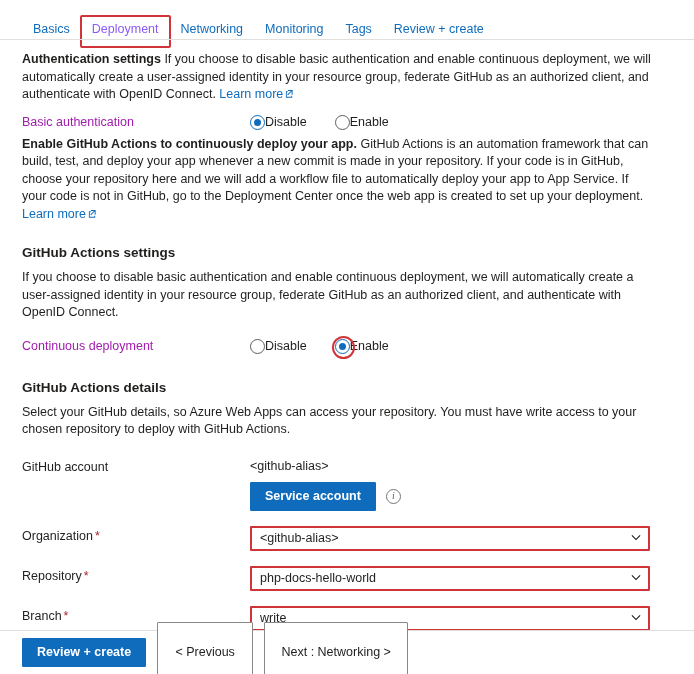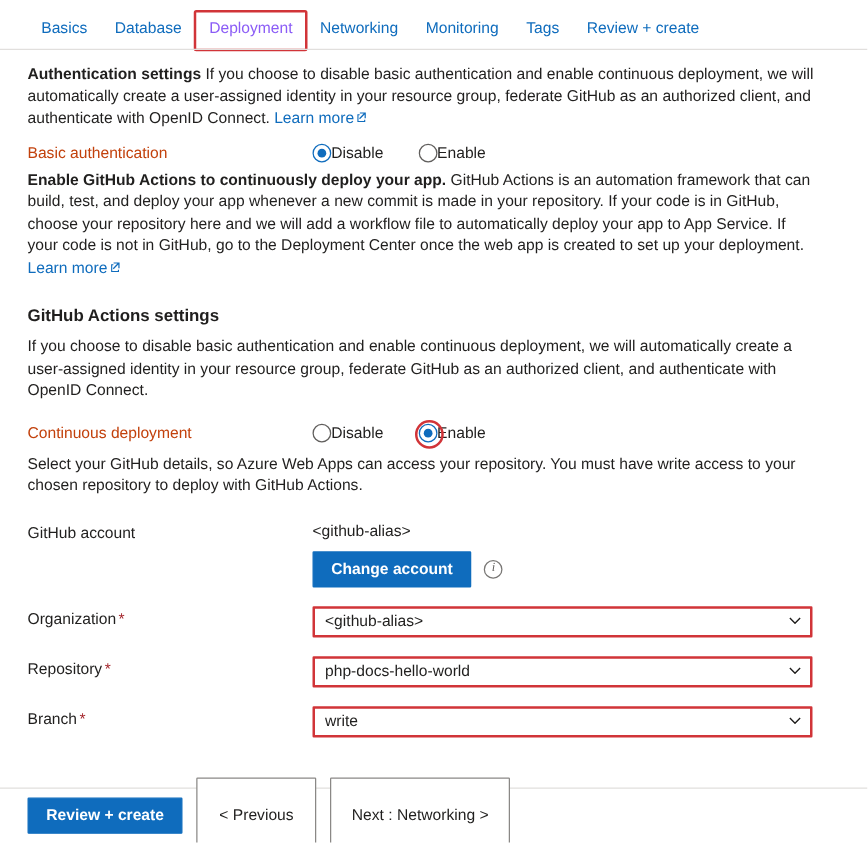--- a/index.html
+++ b/index.html
@@ -14,22 +14,22 @@
     font-family: "Liberation Sans", sans-serif;
     font-size: 12.5px;
     color: #201f1e;
     overflow: hidden;
     position: relative;
   }
 
   
   .tabbar {
     display: flex;
-    align-items: flex-end;
-    padding: 2px 0 0 22px;
+    align-items: flex-start;
+    padding: 16px 0 0 22px;
     height: 40px;
     position: relative;
   }
   .tabbar::after {
     content: "";
     position: absolute;
     left: 0;
     right: 0;
     bottom: 0;
     height: 1px;
@@ -91,21 +91,21 @@
 
   
   .radio-row {
     display: flex;
     align-items: center;
     margin-top: 11px;
   }
   .radio-label {
     width: 228px;
     font-size: 12.5px;
-    color: #c2410c;
+    color: #a21caf;
     flex: 0 0 228px;
   }
   .radio-group {
     display: flex;
     align-items: center;
     gap: 28px;
   }
   .radio-opt {
     display: flex;
     align-items: center;
@@ -263,21 +263,20 @@
   }
   .btn-primary.footer-primary {
     min-width: 118px;
   }
 </style>
 </head>
 <body>
 
 <div class="tabbar">
   <div class="tab">Basics</div>
-  <div class="tab">Database</div>
   <div class="tab active highlight">Deployment</div>
   <div class="tab">Networking</div>
   <div class="tab">Monitoring</div>
   <div class="tab">Tags</div>
   <div class="tab">Review + create</div>
 </div>
 
 <div class="content">
 
   <p class="para">
@@ -318,28 +317,29 @@
         <span class="radio"></span>
         <span class="opt-text">Disable</span>
       </label>
       <label class="radio-opt">
         <span class="radio checked ring-highlight"></span>
         <span class="opt-text">Enable</span>
       </label>
     </div>
   </div>
 
+  <h3 class="section" style="margin-top:26px;">GitHub Actions details</h3>
   <p class="para" style="margin-top:9px;">Select your GitHub details, so Azure Web Apps can access your repository. You must have write access to your chosen repository to deploy with GitHub Actions.</p>
 
   <div class="field-row" style="margin-top:18px;">
     <div class="field-label">GitHub account</div>
     <div class="account-block">
       <div class="acct-name">&lt;github-alias&gt;</div>
       <div class="btn-row">
-        <button class="btn-primary">Change account</button>
+        <button class="btn-primary">Service account</button>
         <span class="info-icon">i</span>
       </div>
     </div>
   </div>
 
   <div class="field-row" style="margin-top:15px;">
     <div class="field-label">
       <span>Organization</span><span class="req">*</span>
     </div>
     <div class="dropdown highlight">

